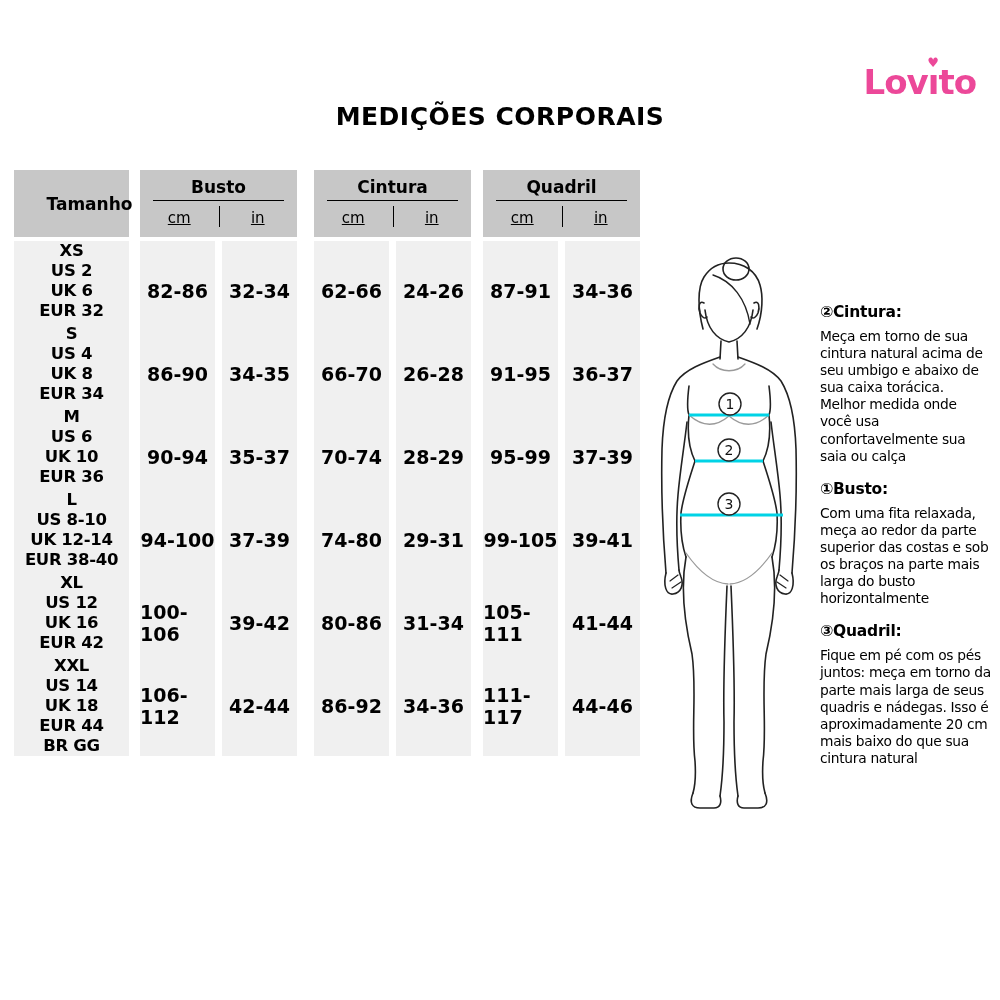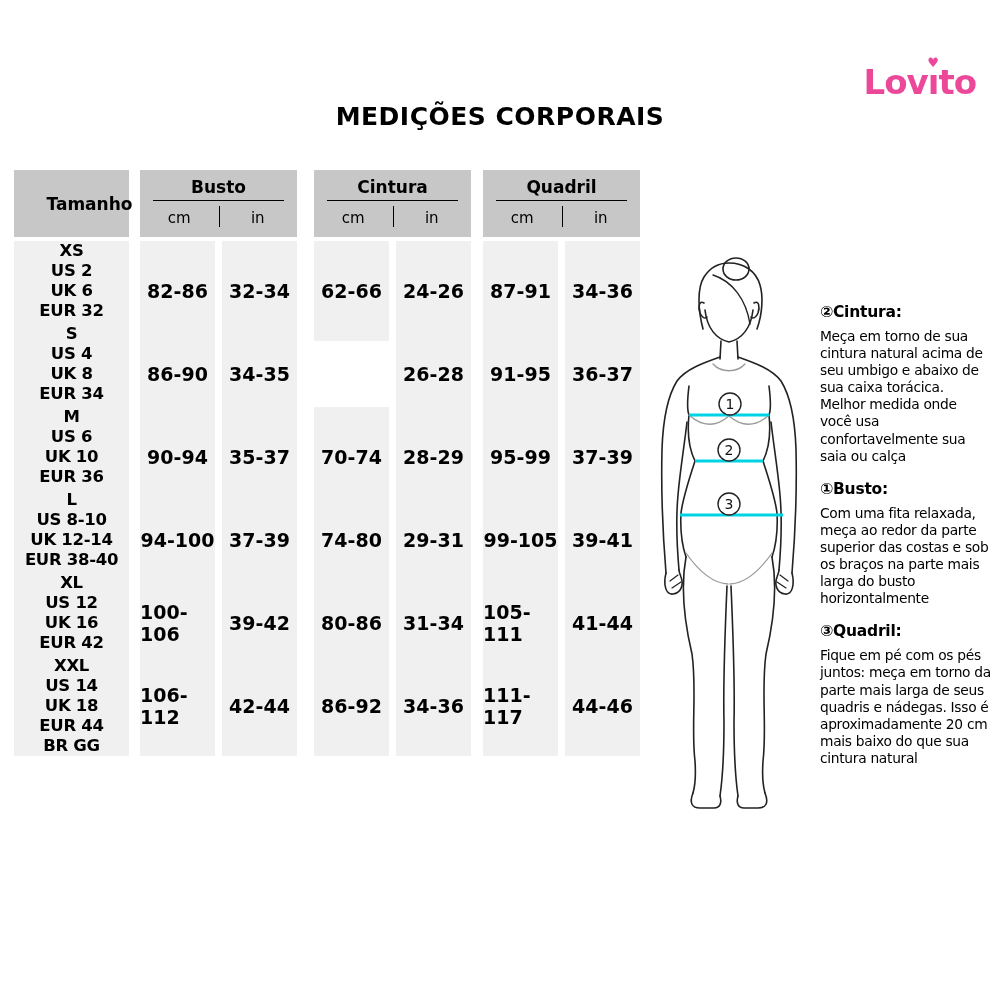--- a/index.html
+++ b/index.html
@@ -36,21 +36,21 @@
   .g3 { grid-column:11 / span 3; }
   .v1 { grid-column:3; } .v2 { grid-column:5; } .v3 { grid-column:7; }
   .v4 { grid-column:9; } .v5 { grid-column:11; } .v6 { grid-column:13; }
   .h-size {
     background:#c7c7c7; display:flex; align-items:center; justify-content:center;
     font-weight:bold; font-size:17px;padding-left:36px;
   }
   .h-group { background:#c7c7c7; padding-top:7px; }
   .g-label { text-align:center; font-weight:bold; font-size:17px; line-height:20px; }
   .g-rule  { height:0; border-bottom:1.6px solid #000; margin:3px 13px 0 13px; }
-  .g-units { display:flex; height:33px; align-items:center; position:relative; }
+  .g-units { display:flex; height:33px; align-items:center; position:relative;text-decoration:underline; }
   .g-unit  { flex:1; text-align:center; font-size:15px; }
   .g-div   { position:absolute; left:50%; top:5px; width:1.5px; height:21px; background:#000; }
   .c-size {
     background:#f0f0f0; display:flex; flex-direction:column; justify-content:center;
     align-items:center; font-weight:bold; font-size:16.5px; line-height:20px;
     letter-spacing:-0.3px; text-align:center;
   }
   .c-val {
     background:#f0f0f0; display:flex; align-items:center; justify-content:center;
     font-weight:bold; font-size:19px;
@@ -124,20 +124,21 @@
     <div class="trow drow">
       <div class="c-size c1">
         <div>S</div>
         <div>US 4</div>
         <div>UK 8</div>
         <div>EUR 34</div>
         <div>BR P</div>
       </div>
       <div class="c-val v1">86-90</div>
       <div class="c-val v2">34-35</div>
+      <div class="c-val v3">66-70</div>
       <div class="c-val v4">26-28</div>
       <div class="c-val v5">91-95</div>
       <div class="c-val v6">36-37</div>
     </div>
 
     <div class="trow drow">
       <div class="c-size c1">
         <div>M</div>
         <div>US 6</div>
         <div>UK 10</div>

